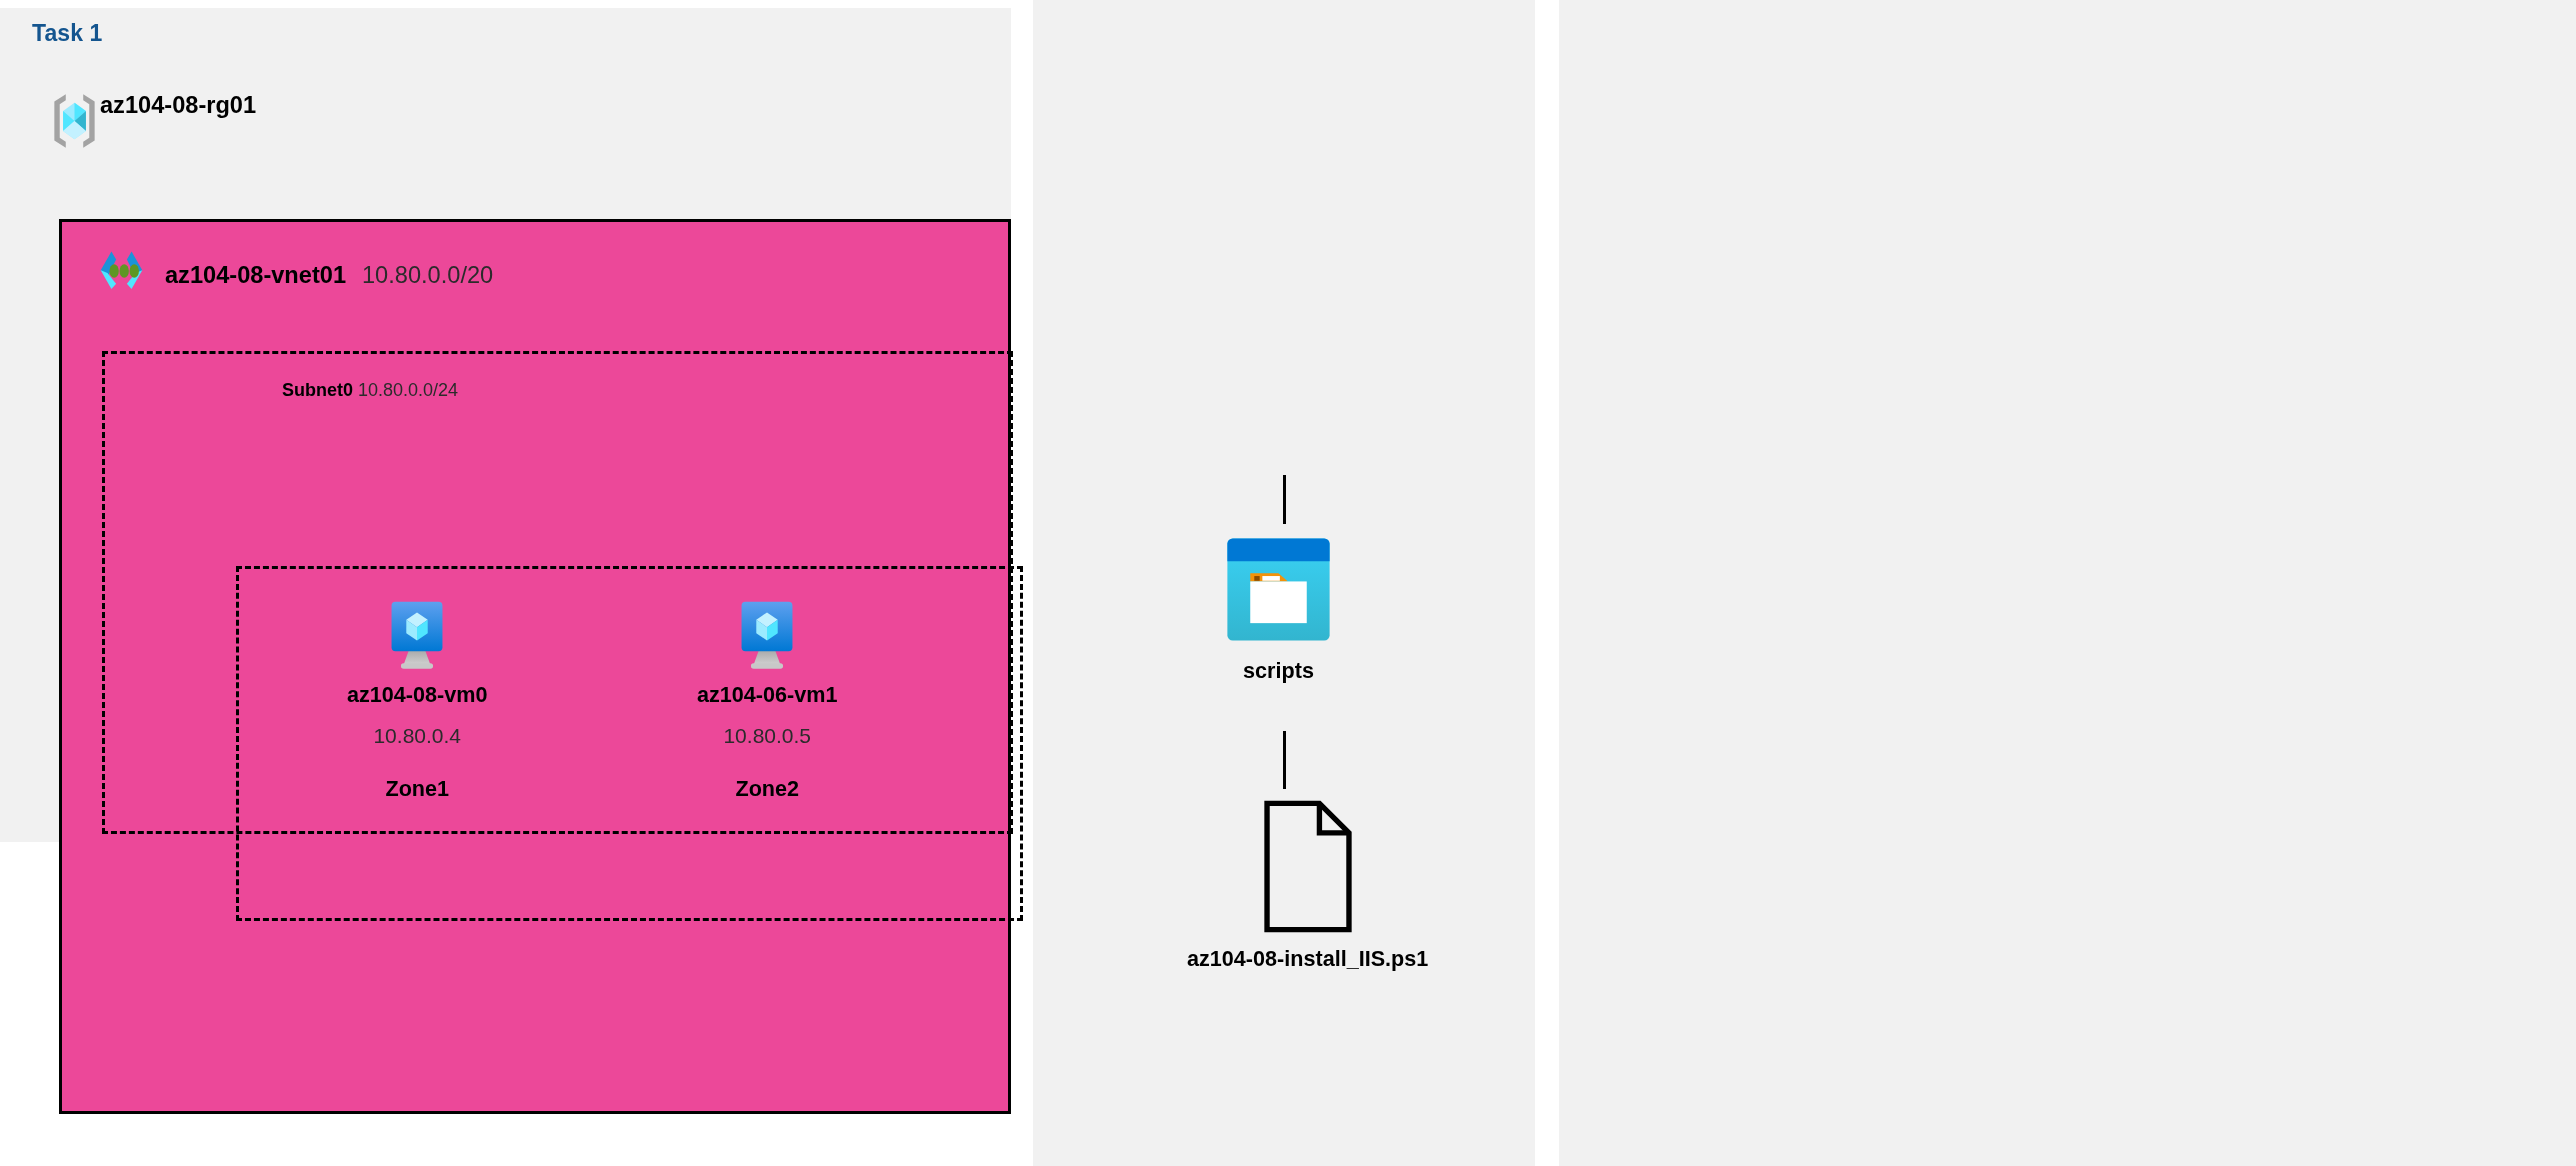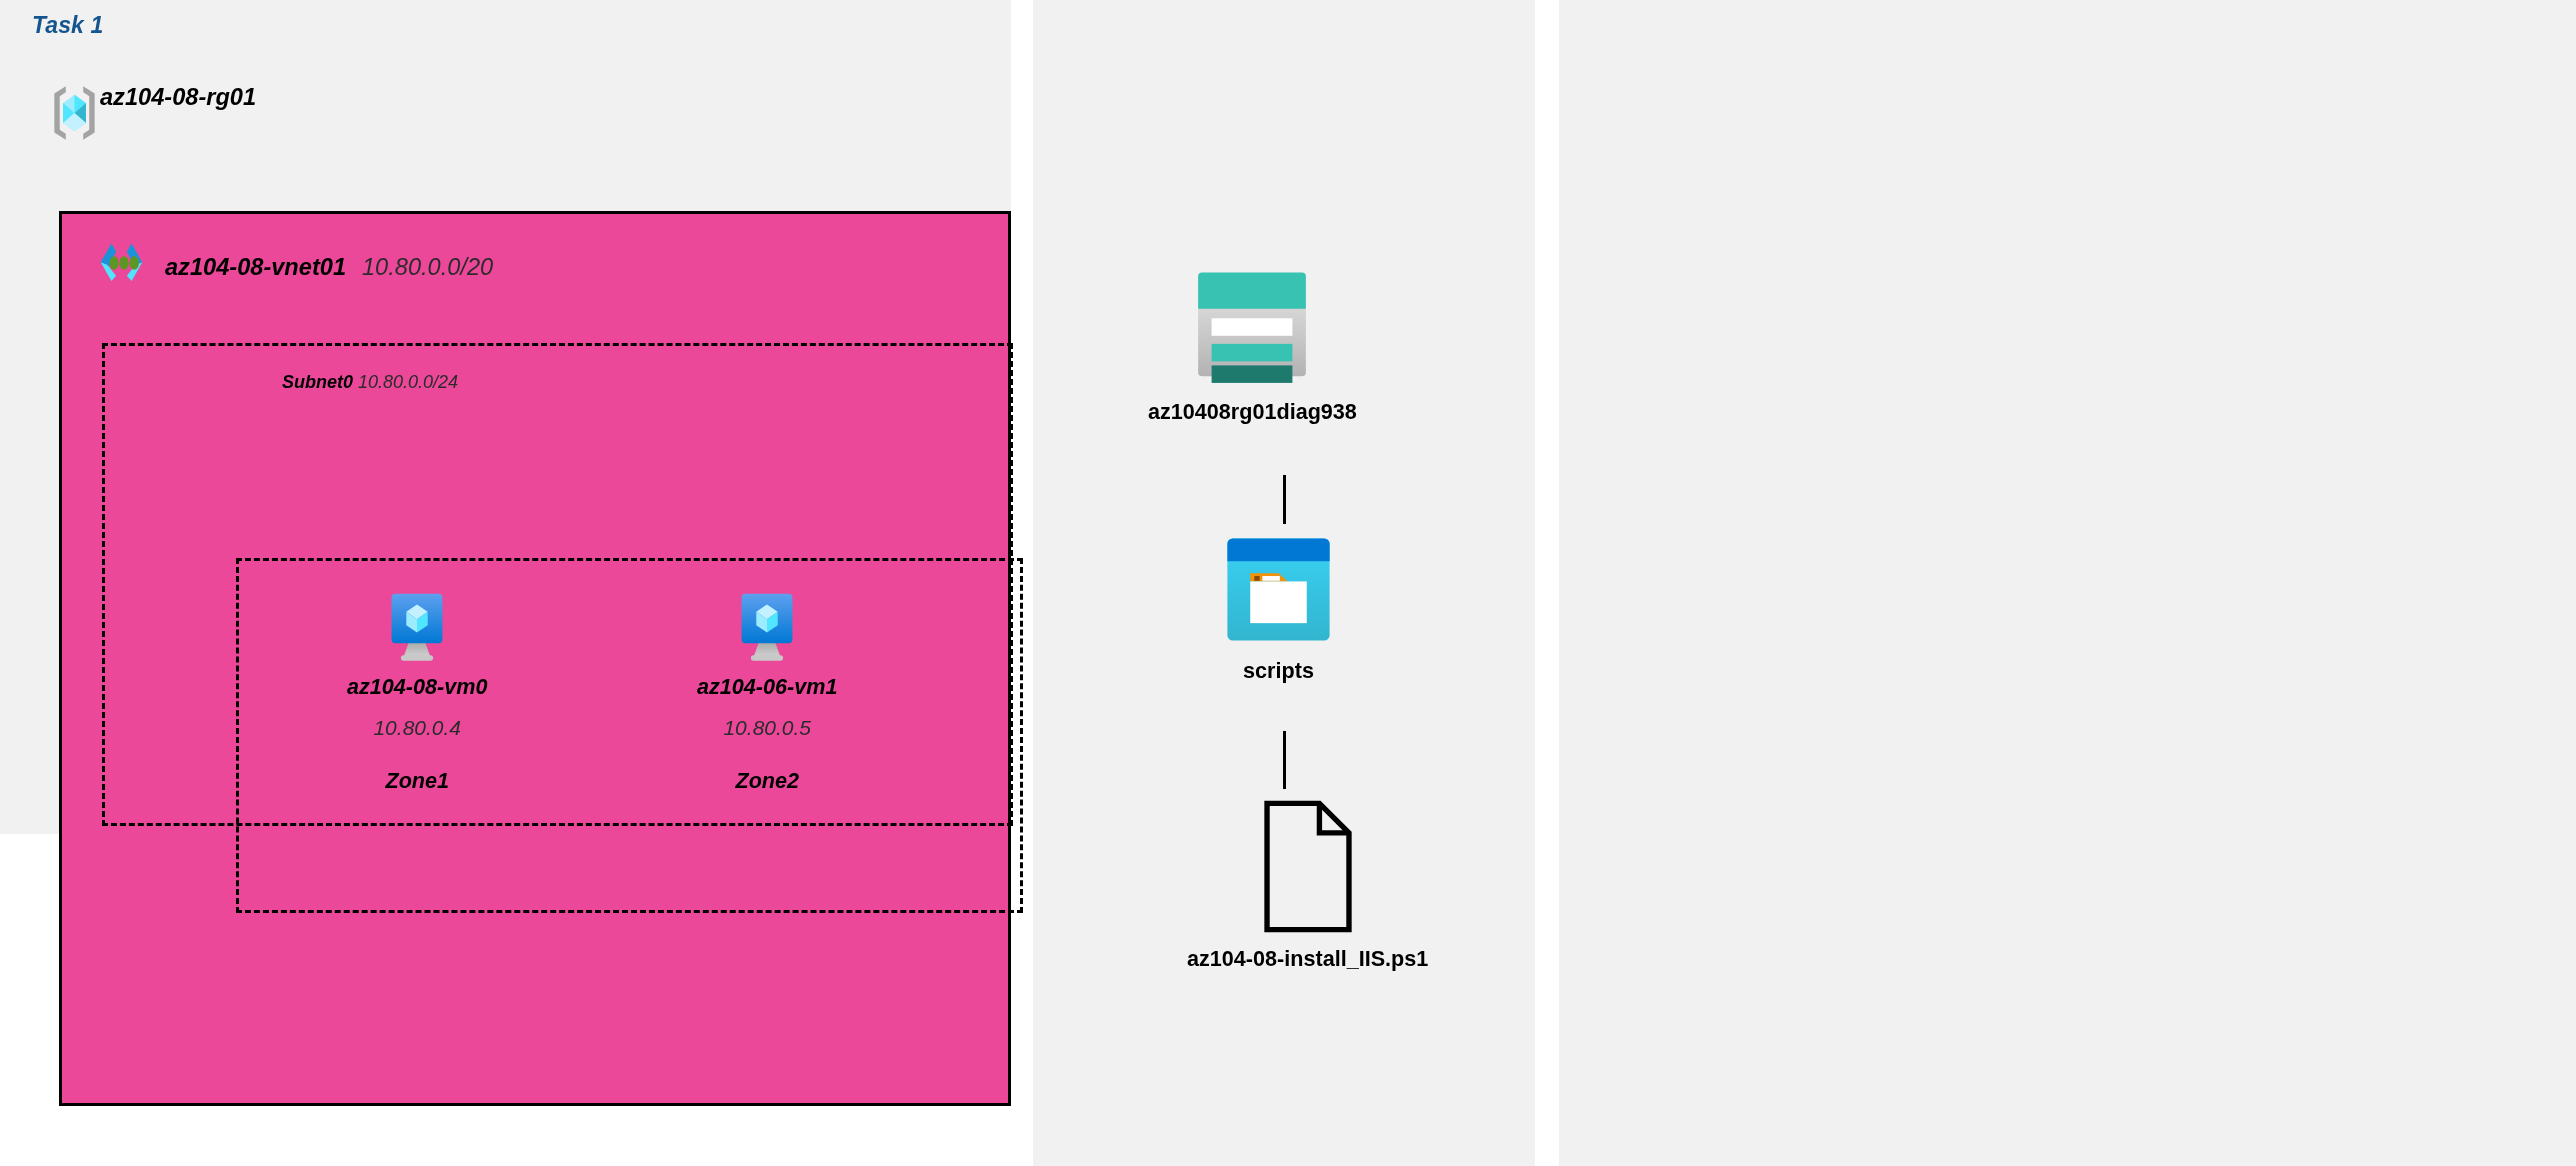--- a/index.html
+++ b/index.html
@@ -1,21 +1,21 @@
 <!DOCTYPE html>
 <html style="font-size:10.8px"><head>
 <meta charset="utf-8">
 <style>
   html,body{margin:0;padding:0;background:#ffffff;}
   body{
     font-family:"Liberation Sans", sans-serif;
     width:2576px;height:1166px;position:relative;overflow:hidden;
   }
   .panel{position:absolute;background:#f1f1f1;}
-  #panel-1{left:0;top:0;width:1011px;height:834px;font-style:italic;}
+  #panel-1{left:0;top:8px;width:1011px;height:834px;}
   #panel-2{left:1033px;top:0;width:502px;height:1166px;}
   #panel-3{left:1559px;top:0;width:1017px;height:1166px;}
 
   .task-label{
     position:absolute;color:#14558f;font-weight:bold;font-size:23px;
     letter-spacing:0.1px;white-space:nowrap;
   }
   #task-1-label{left:32px;top:12px;}
   #task-2-label{left:1064px;top:12px;}
 
@@ -157,38 +157,20 @@
 
       </div>
     </div>
   </div>
 </div>
 
 <div class="panel" id="panel-2">
 
   <div class="task-label" id="task-2-label">Task 2</div>
 
-  <div class="node" style="left:115px;top:263px;">
-    <span>
-      <svg width="132" height="124" viewBox="0 0 196 184">
-        <defs>
-          <linearGradient id="sa-body" x1="0" y1="0" x2="0" y2="1">
-            <stop offset="0" stop-color="#e8e8e8"></stop>
-              <stop offset="1" stop-color="#b3b3b3"></stop>
-          </linearGradient>
-        </defs>
-        <rect x="18" y="14" width="160" height="154" rx="6" fill="url(#sa-body)"></rect>
-        <path d="M18 20 a6 6 0 0 1 6 -6 h148 a6 6 0 0 1 6 6 v48 h-160 Z" fill="#37c2b1"></path>
-        <rect x="38" y="82" width="120" height="26" fill="#ffffff"></rect>
-        <rect x="38" y="120" width="120" height="26" fill="#37c2b1"></rect>
-        <rect x="38" y="152" width="120" height="26" fill="#1f7a6e"></rect>
-      </svg>
-    </span>
-    <div class="node-name">az10408rg01diag938</div>
-  </div>
 
   <div class="connector" style="left:250px;top:475px;height:49px;"></div>
 
   <div class="node" style="left:189px;top:533px;">
     <span>
       <svg width="113" height="113" viewBox="0 0 168 168">
         <defs>
           <linearGradient id="bc-body" x1="0" y1="0" x2="0" y2="1">
             <stop offset="0" stop-color="#3ad2f5"></stop>
               <stop offset="1" stop-color="#32b5cf"></stop>

